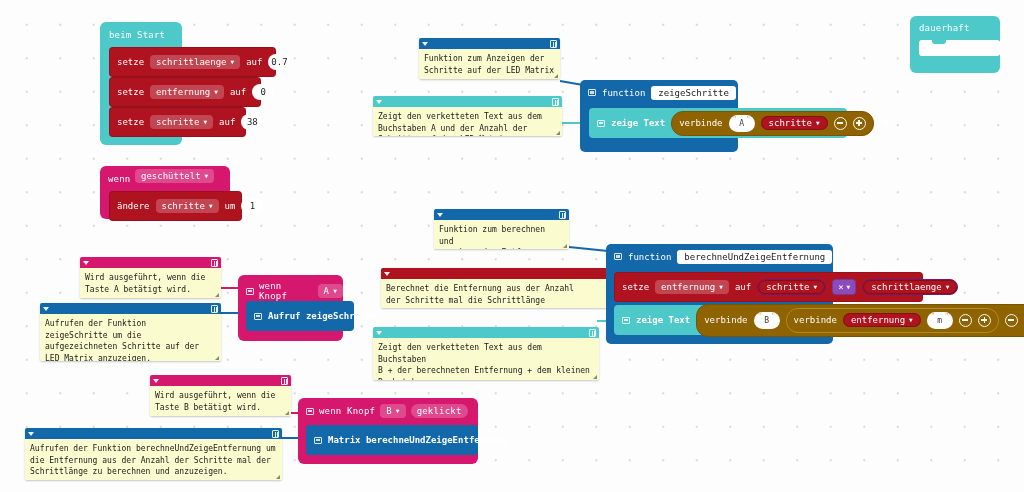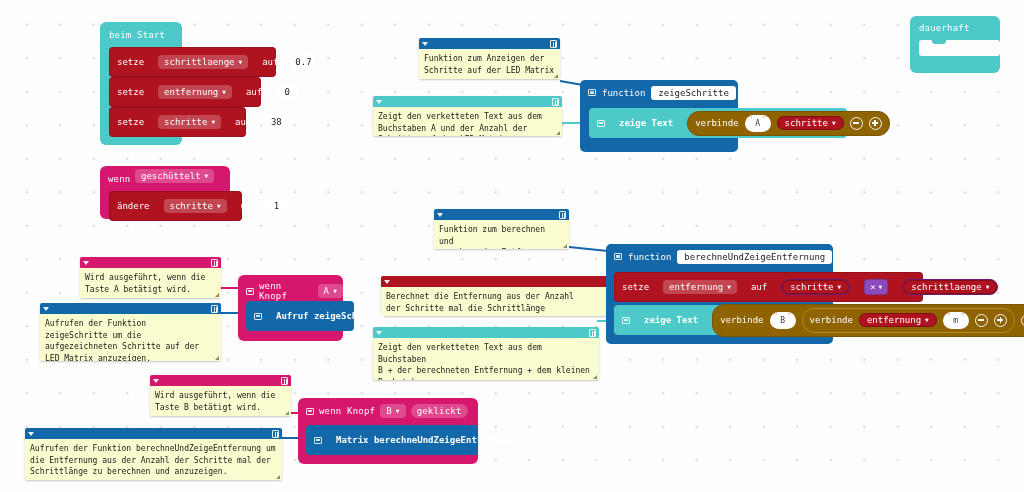--- a/index.html
+++ b/index.html
@@ -43,21 +43,21 @@
   }
 
   .stmt{                      
     position:absolute;
     border-radius:4px;
     display:flex; align-items:center;
     padding:15px 8px;
     color:#ffffff;
     font-size:9px;
     white-space:nowrap;
-    gap:14px;
+    gap:6px;
     box-shadow:0 0 0 1px rgba(0,0,0,.14) inset;
   }
   .stmt .txt{ color:#fff; font-size:9px; }
 
   .dd{                        
     display:inline-flex; align-items:center; gap:4px;
     padding:2px 6px;
     border-radius:4px;
     font-size:9px;
     color:#ffffff;
@@ -352,21 +352,21 @@
 
   <div class="comment" style="left:434px;top:209px;width:135px;height:40px;">
     <div class="cbar" style="background:#1268a8;">
       <span class="tri"></span>
       <span class="del"></span>
     </div>
     <div class="cbody">Funktion zum berechnen und
 anzeigen der Entfernung</div>
   </div>
 
-  <div class="comment" style="left:381px;top:276px;width:235px;height:40px;">
+  <div class="comment" style="left:381px;top:268px;width:235px;height:40px;">
     <div class="cbar" style="background:#b01320;">
       <span class="tri"></span>
       <span class="del"></span>
     </div>
     <div class="cbody">Berechnet die Entfernung aus der Anzahl
 der Schritte mal die Schrittlänge</div>
   </div>
 
   <div class="comment" style="left:373px;top:327px;width:226px;height:53px;">
     <div class="cbar" style="background:#4ec9c9;">

